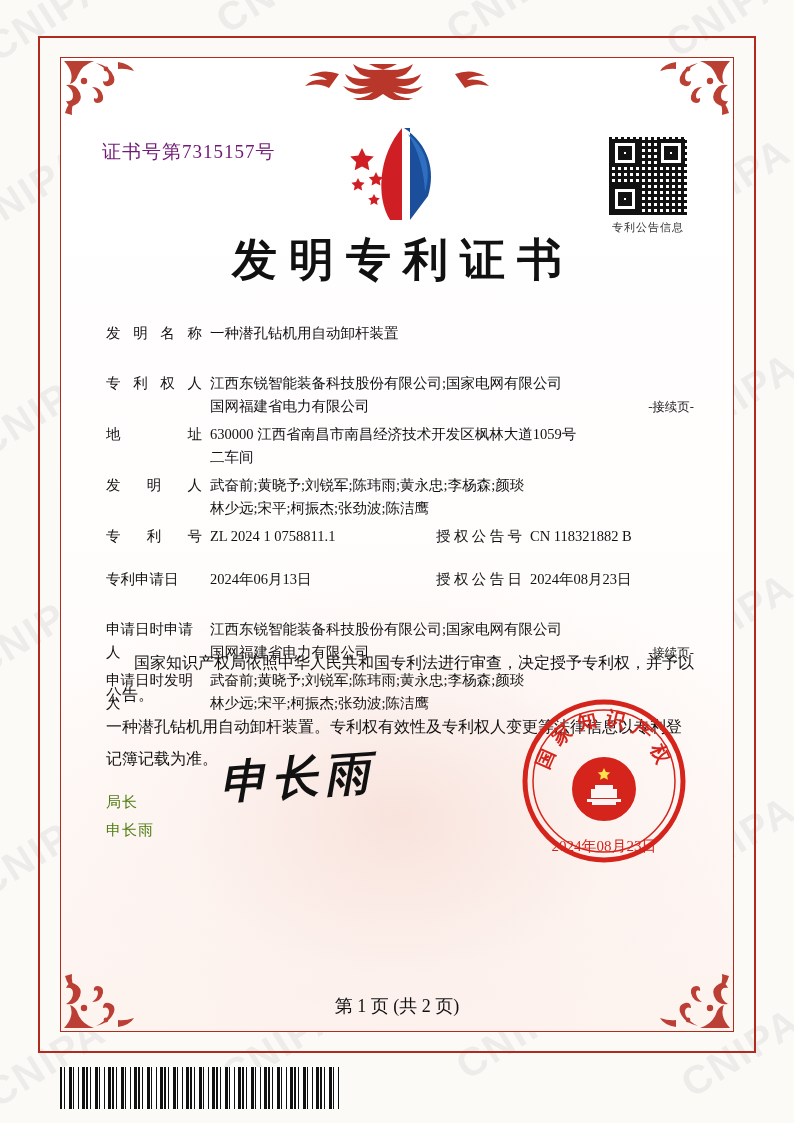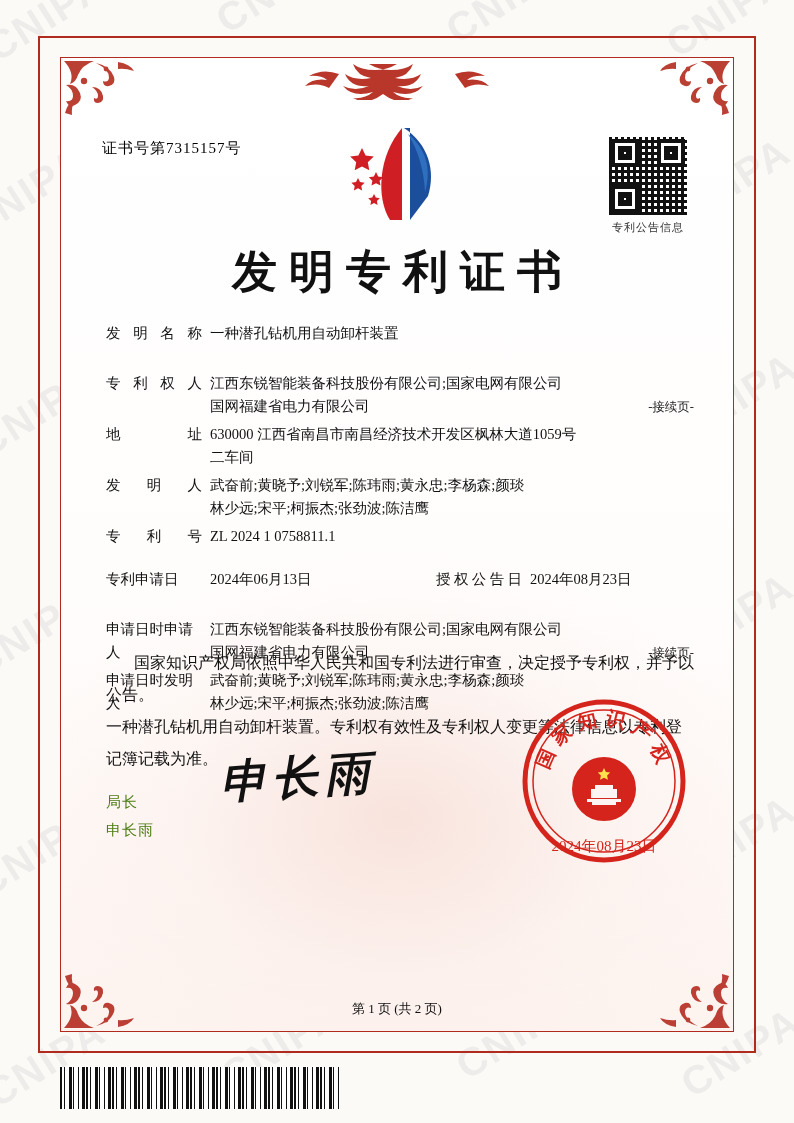--- a/index.html
+++ b/index.html
@@ -92,22 +92,22 @@
     top: 57px;
     right: 60px;
     bottom: 91px;
     z-index: 3;
   }
 
   .cert-no {
     position: absolute;
     left: 42px;
     top: 82px;
-    font-size: 15px;
-    color: #000000;
+    font-size: 19px;
+    color: #701a75;
     letter-spacing: 1px;
   }
 
   .logo {
     position: absolute;
     left: 50%;
     top: 65px;
     transform: translateX(-50%);
     width: 130px;
     height: 105px;
@@ -147,21 +147,21 @@
     margin-top: 5px;
     font-size: 11px;
     color: #333;
     letter-spacing: 1px;
   }
 
   .title {
     position: absolute;
     left: 0;
     right: 0;
-    top: 185px;
+    top: 173px;
     text-align: center;
     font-size: 45px;
     font-weight: bold;
     letter-spacing: 12px;
     color: #111;
     text-indent: 12px;
     font-family: "Liberation Serif", "DejaVu Serif", serif;
   }
 
   .fields {
@@ -263,21 +263,21 @@
     width: 168px;
     height: 168px;
   }
   .seal svg { width: 100%; height: 100%; display: block; }
 
   .page-num {
     position: absolute;
     left: 0; right: 0;
     bottom: 14px;
     text-align: center;
-    font-size: 13px;
+    font-size: 18px;
     color: #111;
   }
 
   
   .barcode {
     position: absolute;
     left: 60px;
     bottom: 14px;
     width: 280px;
     height: 42px;
@@ -456,20 +456,24 @@
         <span class="l2">武奋前;黄晓予;刘锐军;陈玮雨;黄永忠;李杨森;颜琰</span>
         <span class="l2">林少远;宋平;柯振杰;张劲波;陈洁鹰</span>
       </div>
     </div>
 
     <div class="row two-col">
       <div class="left">
         <div class="lbl">专利号</div>
         <div class="val">ZL 2024 1 0758811.1</div>
       </div>
+      <div class="right">
+        <div class="lbl2">授权公告号</div>
+        <div class="val">CN 118321882 B</div>
+      </div>
     </div>
 
     <div class="gap-s"></div>
 
     <div class="row two-col">
       <div class="left">
         <div class="lbl-wide">专利申请日</div>
         <div class="val">2024年06月13日</div>
       </div>
       <div class="right">

